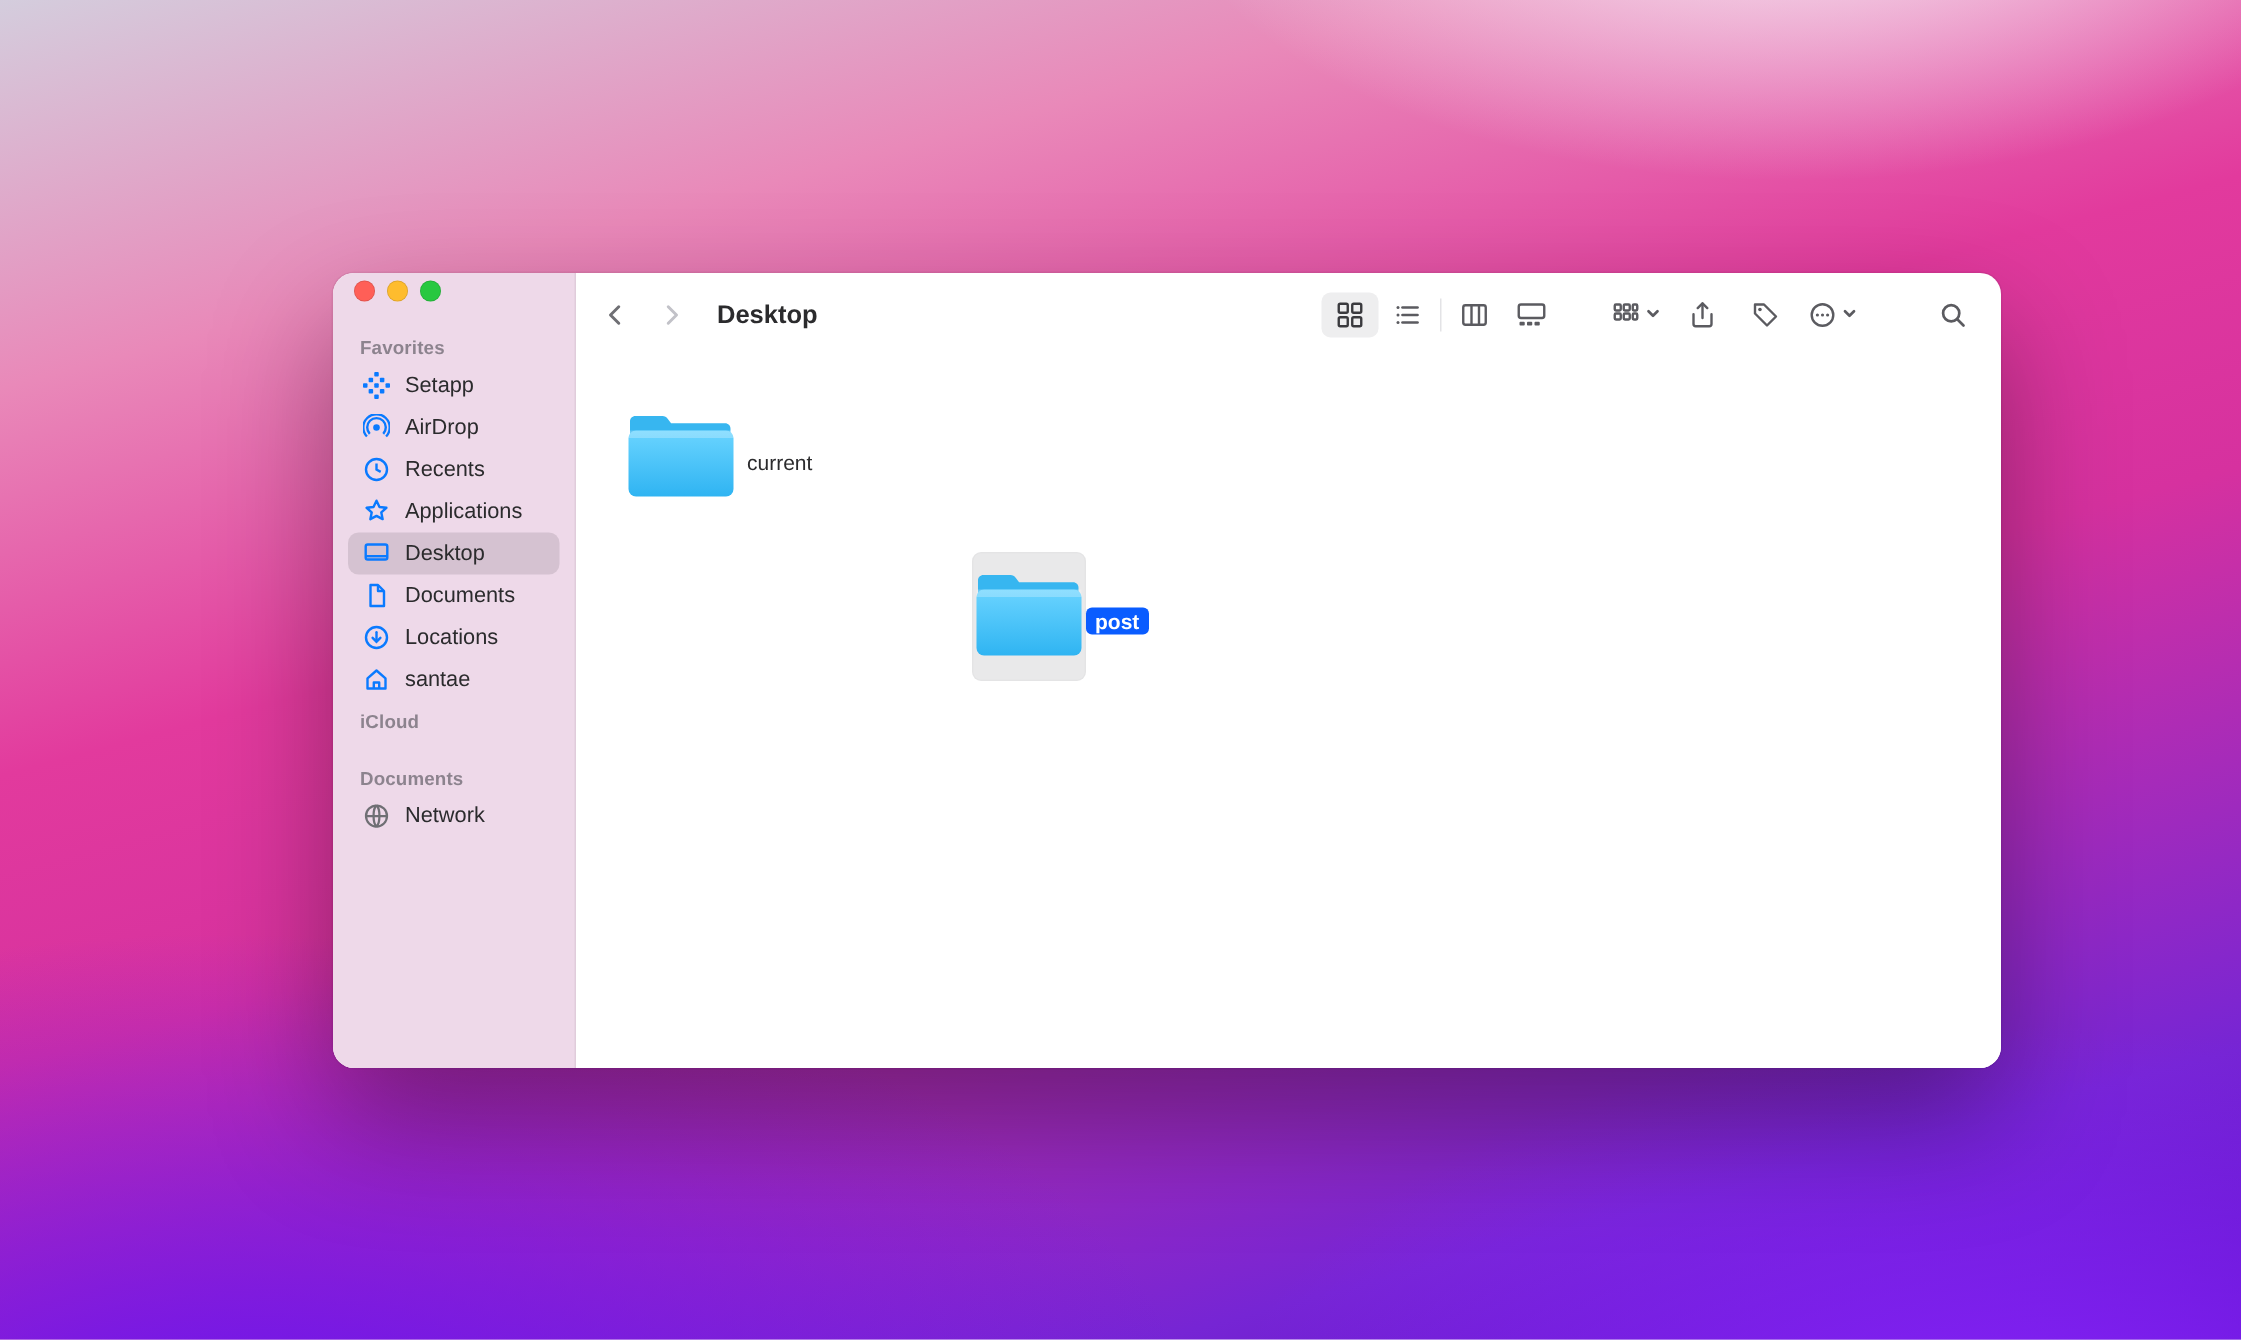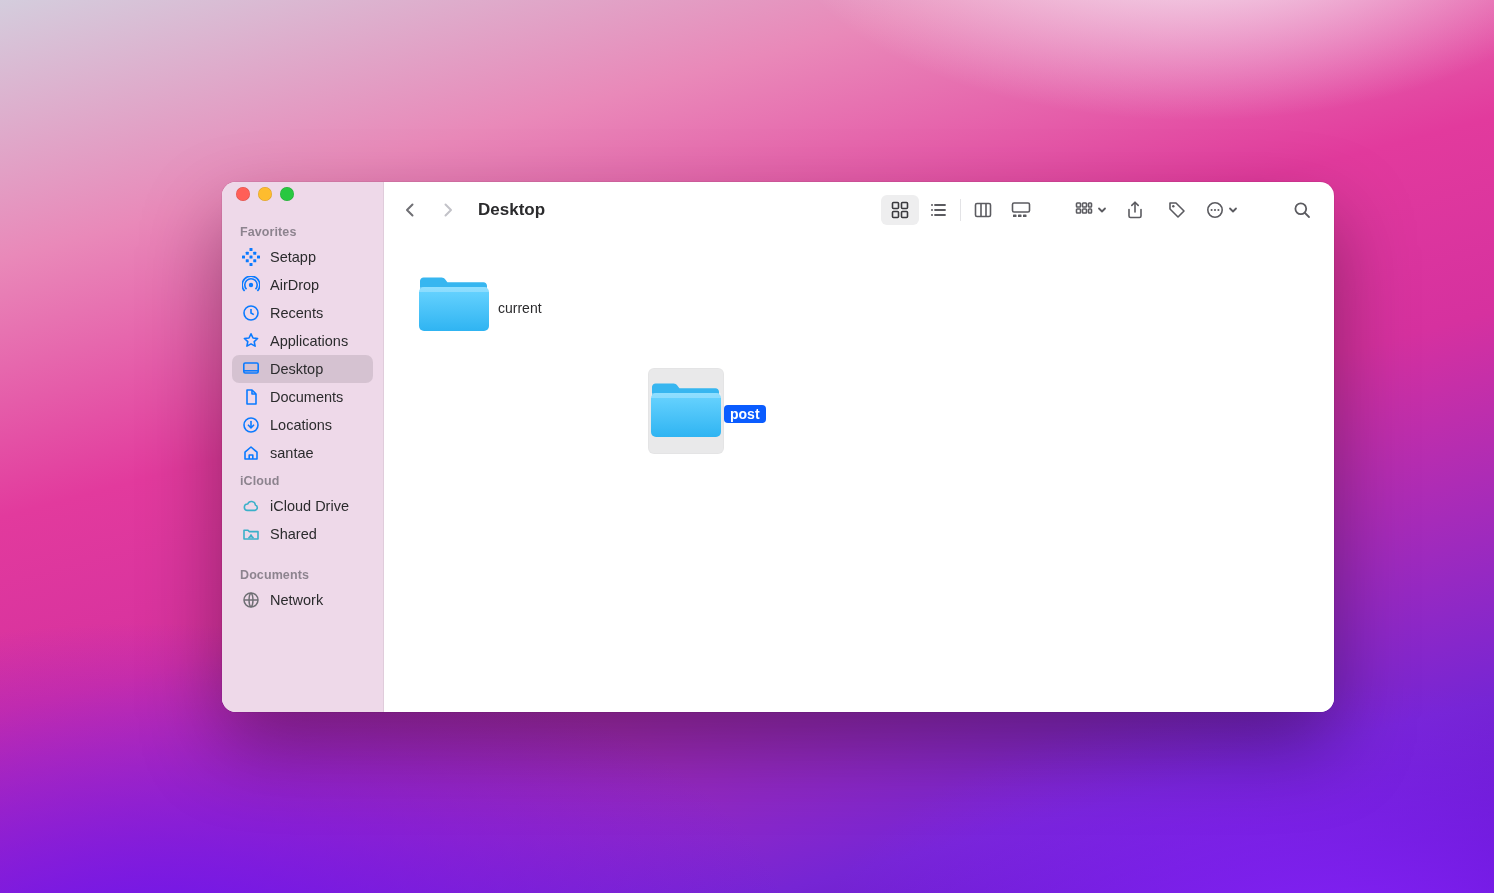--- a/index.html
+++ b/index.html
@@ -243,40 +243,20 @@
           <svg viewBox="0 0 18 18" fill="none" stroke="currentColor" stroke-width="1.6" stroke-linejoin="round">
               <path d="M3 8.2L9 3l6 5.2V15H3z"></path>
               <path d="M7.2 15v-4h3.6v4"></path>
             </svg>
         </span>
         <span>santae</span>
       </div>
     </div>
 
     <div class="section-title" style="margin-top:1px">iCloud</div>
-    <div class="side-list">
-      <div class="side-item">
-        <span class="ic" style="color:#3ab0c9">
-          <svg viewBox="0 0 18 18" fill="none" stroke="currentColor" stroke-width="1.6">
-              <path d="M5.4 13.4a3.2 3.2 0 0 1 .3-6.4 4 4 0 0 1 7.7 1 2.8 2.8 0 0 1-.4 5.4z"></path>
-            </svg>
-        </span>
-        <span>iCloud Drive</span>
-      </div>
-      <div class="side-item">
-        <span class="ic" style="color:#3ab0c9">
-          <svg viewBox="0 0 18 18" fill="none" stroke="currentColor" stroke-width="1.6" stroke-linejoin="round">
-              <path d="M2 5.2h4l1.2 1.4H16V14H2z"></path>
-              <circle cx="9" cy="10.4" r="1.2" fill="currentColor" stroke="none"></circle>
-              <path d="M6.6 13.2a2.6 2.6 0 0 1 4.8 0"></path>
-            </svg>
-        </span>
-        <span>Shared</span>
-      </div>
-    </div>
 
     <div class="section-title" style="margin-top:14px">Documents</div>
     <div class="side-list">
       <div class="side-item">
         <span class="ic gray">
           <svg viewBox="0 0 18 18" fill="none" stroke="currentColor" stroke-width="1.5">
               <circle cx="9" cy="9" r="7"></circle>
               <path d="M2 9h14M9 2c2.6 2.1 2.6 11.9 0 14M9 2c-2.6 2.1-2.6 11.9 0 14"></path>
             </svg>
         </span>

